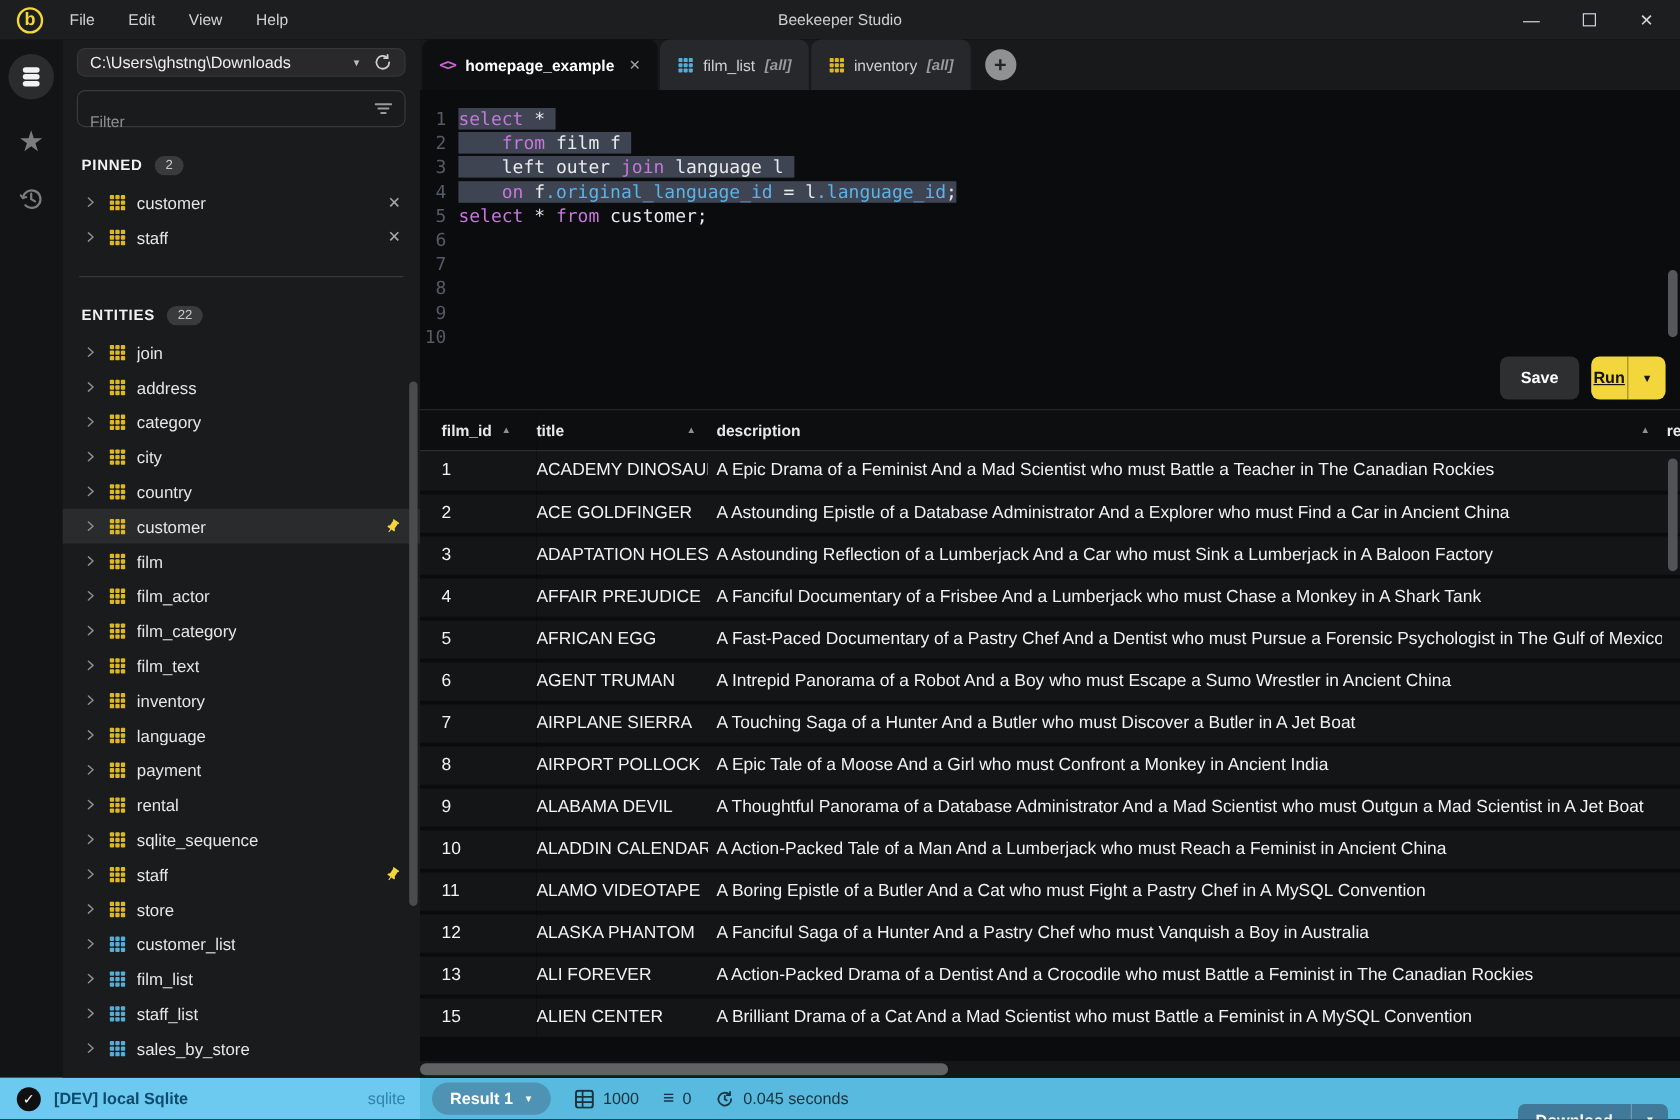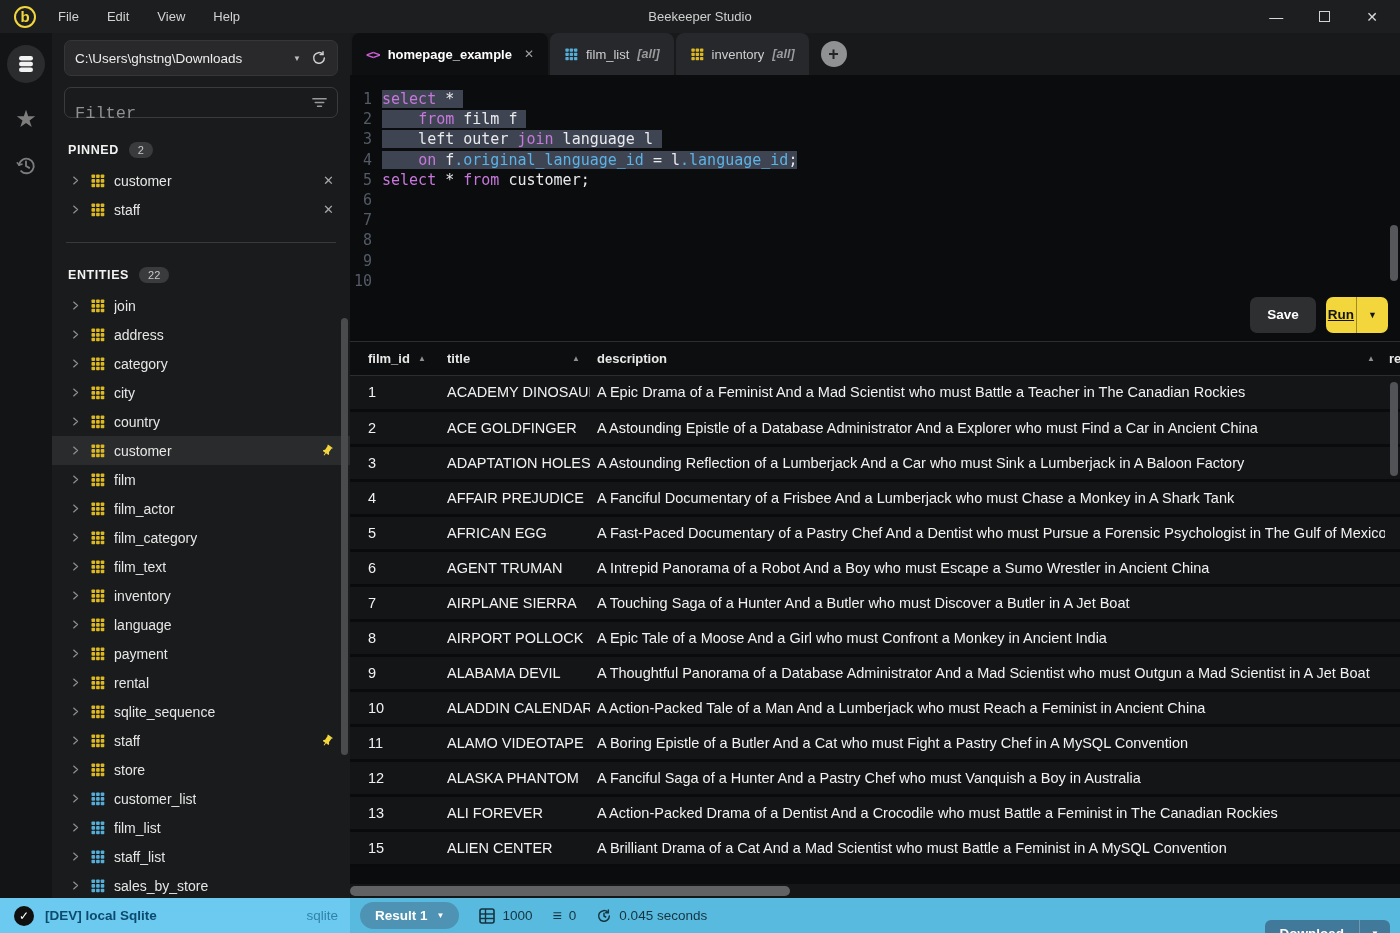--- a/index.html
+++ b/index.html
@@ -20,27 +20,27 @@
   .app-body { display:flex; height:865px; }
 
   
   .rail { width:52px; background:#131415; display:flex; flex-direction:column; align-items:center; padding-top:12px; gap:24px; }
   .rail-db { width:38px; height:38px; border-radius:50%; background:#2b2c2e; display:flex; align-items:center; justify-content:center; }
   .rail-star { color:#7d7d7d; font-size:24px; line-height:1; }
   .rail-history { color:#7d7d7d; }
 
   
   .sidebar { width:298px; background:#1a1b1c; position:relative; overflow:hidden; }
-  .conn-row { margin:7px 12px 0 12px; height:36px; background:#29292b; border:1px solid #353638; border-radius:7px;
+  .conn-row { margin:7px 12px 0 12px; height:24px; background:#29292b; border:1px solid #353638; border-radius:7px;
               display:flex; align-items:center; padding:0 10px; }
   .conn-text { flex:1; font-size:13.5px; color:#ececec; white-space:nowrap; overflow:hidden; }
   .conn-caret { font-size:8px; color:#bdbdbd; margin:0 10px 0 4px; }
   .filter-row { margin:11px 12px 0 12px; height:31px; border:1px solid #3a3b3d; border-radius:7px;
                 display:flex; align-items:center; padding:0 10px; }
-  .filter-row input { flex:1; background:transparent; border:none; outline:none; color:#cfcfcf; font-size:17px; font-family:Liberation Mono, monospace;margin-top:22px; }
+  .filter-row input { flex:1; background:transparent; border:none; outline:none; color:#cfcfcf; font-size:13px; font-family:Liberation Sans, sans-serif;margin-top:22px; }
   .filter-row input::placeholder { color:#8f9092; }
 
   .sec-head { display:flex; align-items:center; gap:10px; padding:0 16px; margin-top:24px; margin-bottom:8px; }
   .sec-title { font-size:12.5px; font-weight:bold; letter-spacing:.6px; color:#f2f2f2; }
   .badge { background:#3a3b3d; color:#c8c8c8; font-size:11px; border-radius:9px; padding:2px 9px; }
   .divider { height:1px; background:#39393b; margin:18px 14px 0 14px; }
 
   .tree-item { height:29px; display:flex; align-items:center; padding:0 16px 0 18px; gap:9px; font-size:14px; color:#e6e6e6; position:relative; }
   .tree-item.active { background:#2a2b2d; }
   .chev { color:#8f9092; flex:0 0 auto; display:flex; }

